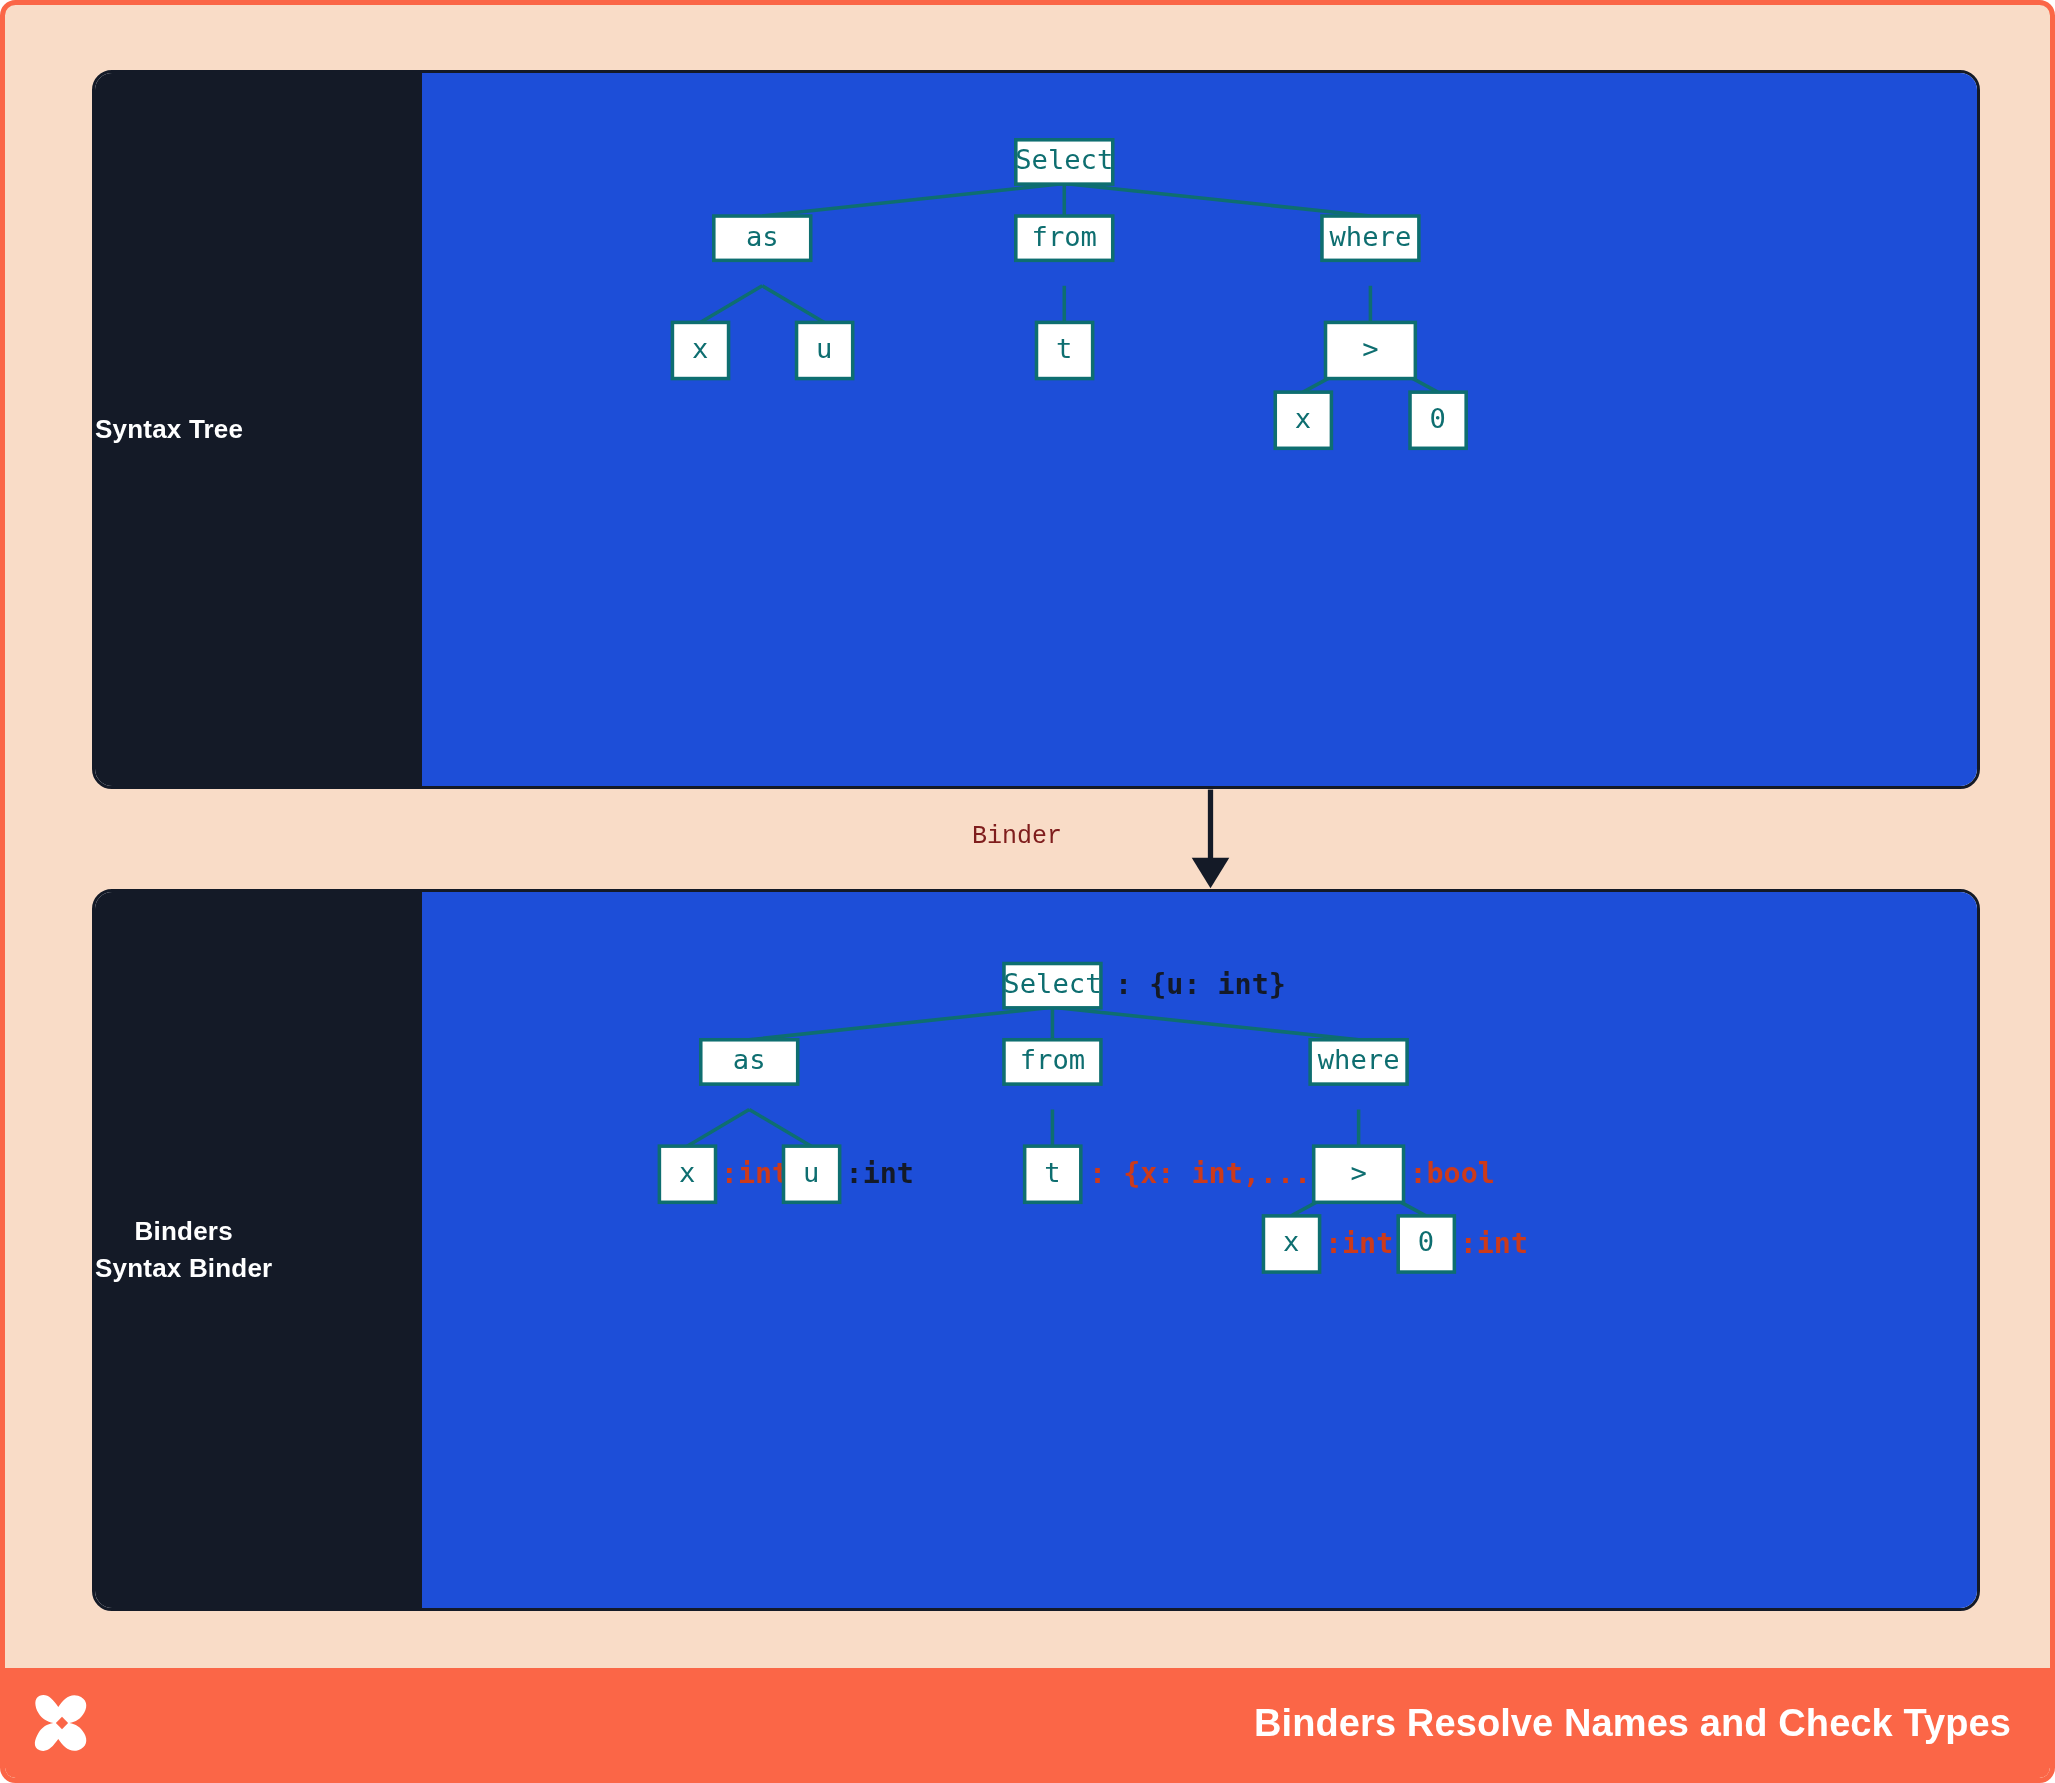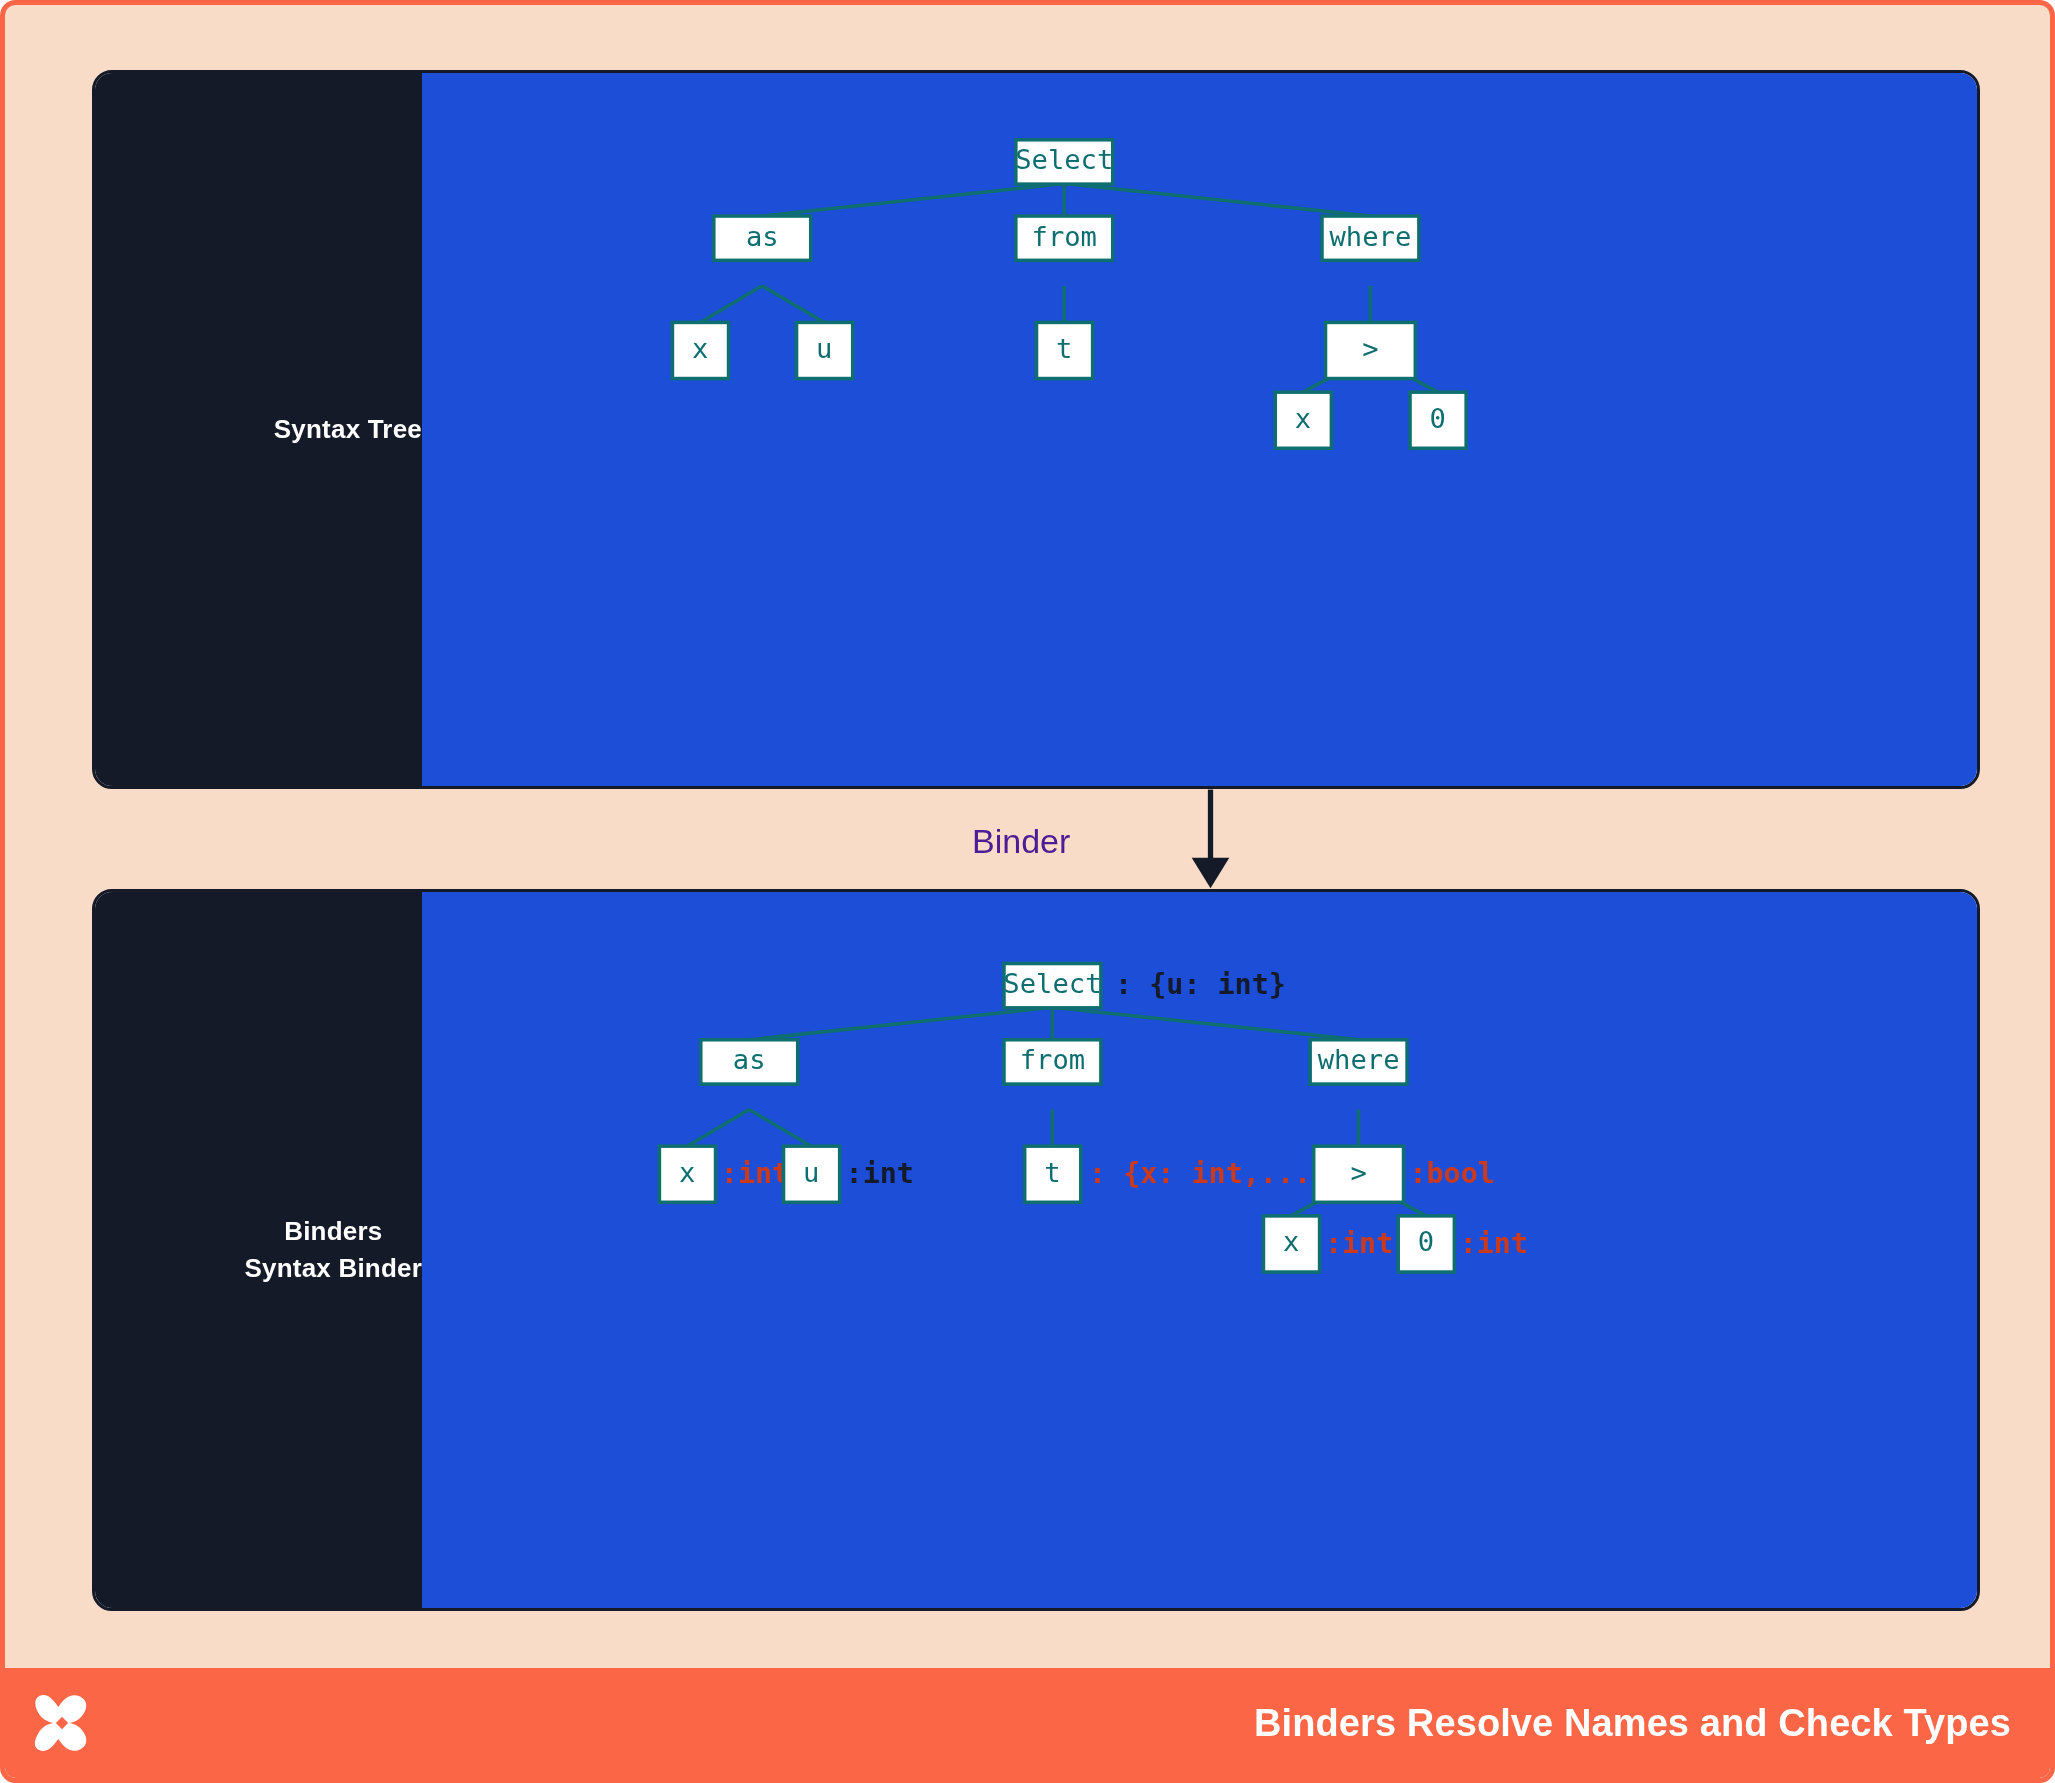--- a/index.html
+++ b/index.html
@@ -35,21 +35,21 @@
     overflow: hidden;
     display: flex;
   }
   .panel-sidebar {
     width: 327px;
     flex: 0 0 327px;
     background: #141A27;
     color: #ffffff;
     display: flex;
     align-items: center;
-    justify-content: flex-end;
+    justify-content: flex-start;
     text-align: center;
     font-weight: bold;
     font-size: 26px;
     line-height: 1.42;
     letter-spacing: 0.2px;
     user-select: none;
   }
   .panel-body {
     position: relative;
     flex: 1 1 auto;
@@ -80,23 +80,23 @@
     position: absolute;
     left: 87px;
     top: 784px;
     width: 1888px;
     height: 101px;
   }
   #binder-label {
     position: absolute;
     left: 880px;
     top: 33px;
-    font-family: Liberation Sans, sans-serif;
-    font-size: 34px;
-    color: #4c1d95;
+    font-family: Liberation Mono, monospace;
+    font-size: 25px;
+    color: #7f1d1d;
     white-space: nowrap;
     user-select: none;
   }
   #binder-arrow {
     position: absolute;
     left: 1095px;
     top: 0px;
   }
 
   

